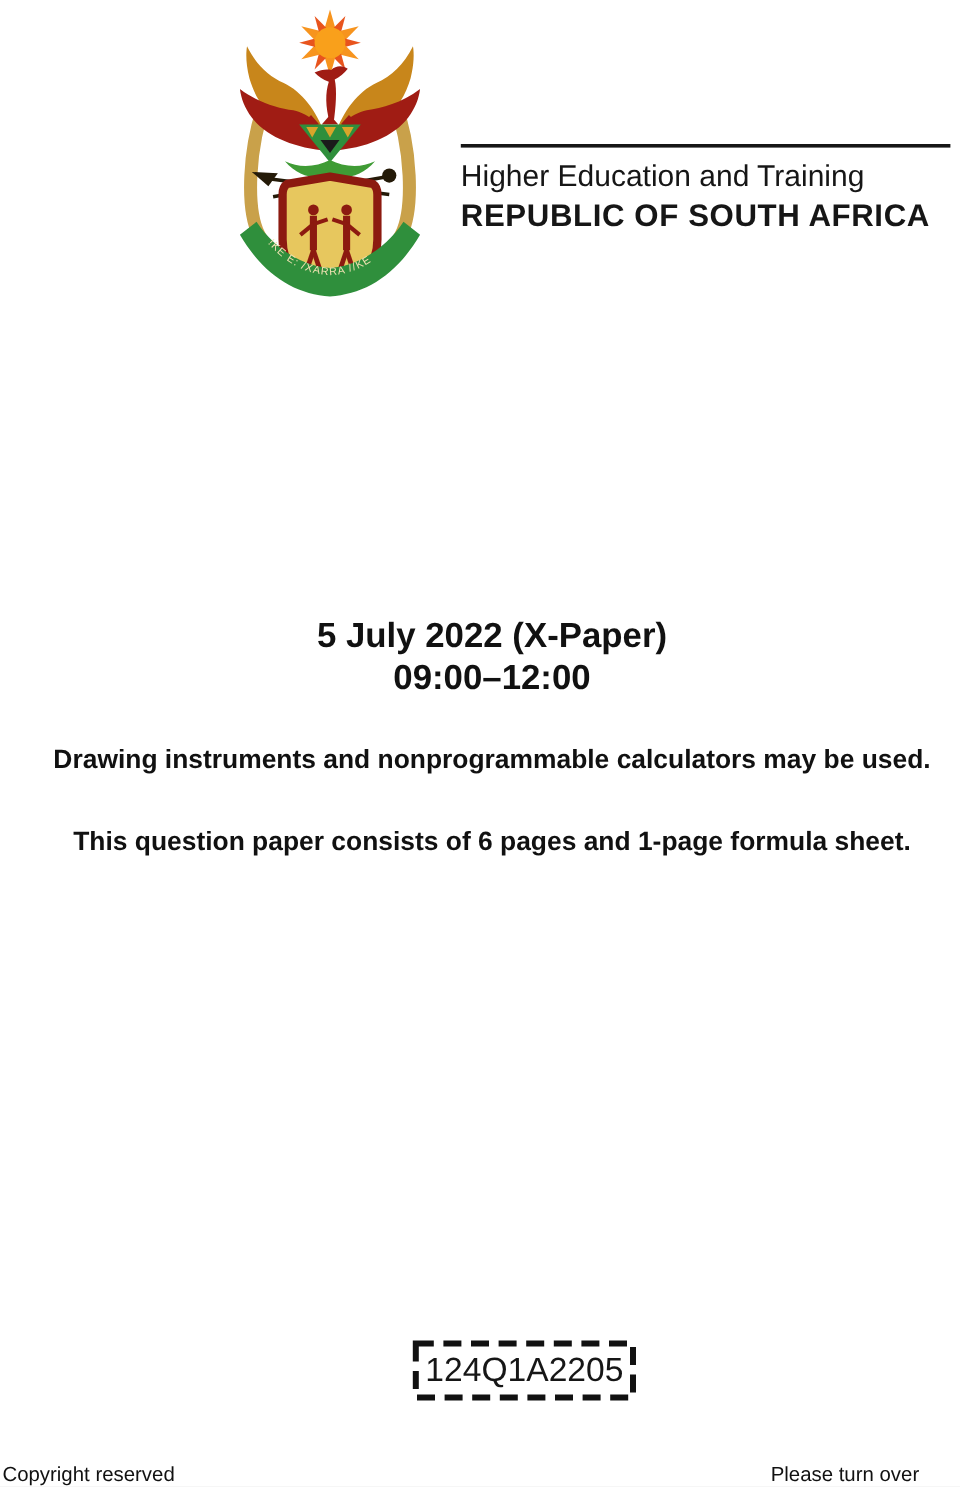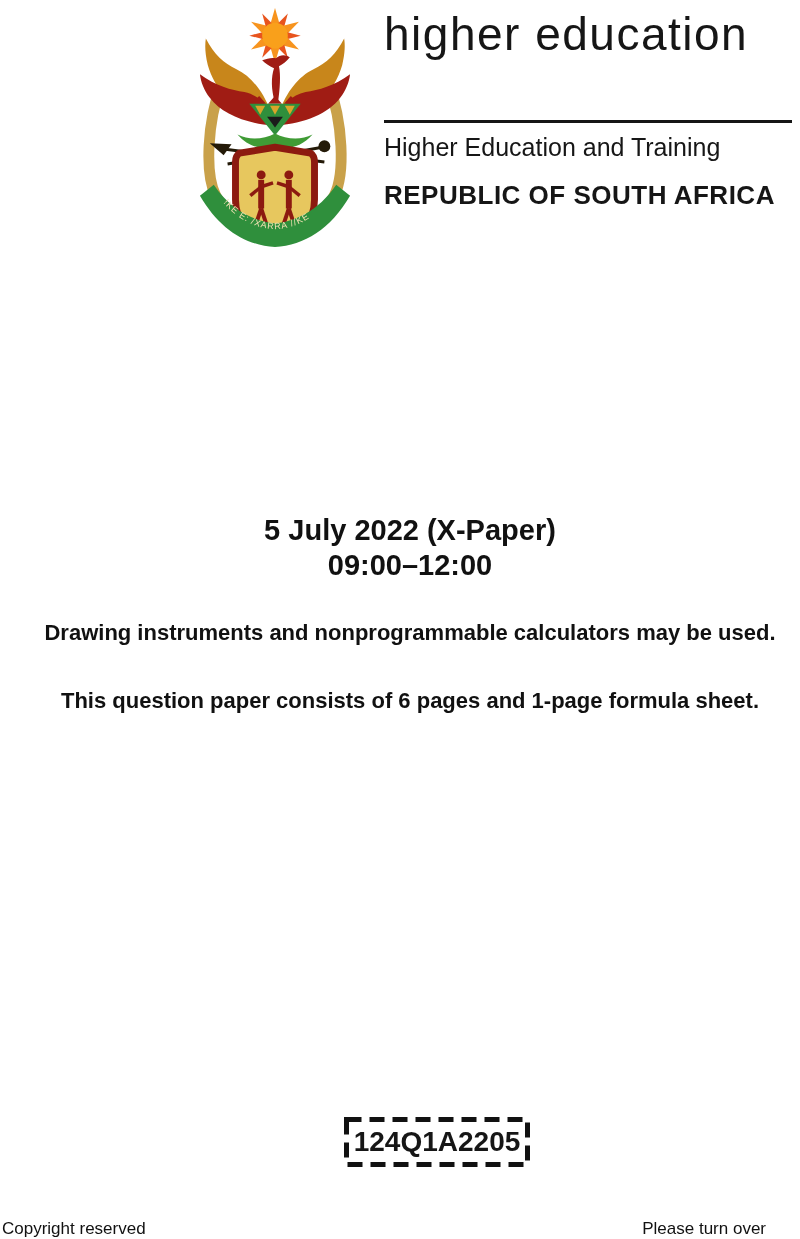--- a/index.html
+++ b/index.html
@@ -57,21 +57,20 @@
     color: #161616;
     white-space: nowrap;
   }
   .dept-country {
     font-size: 26px;
     line-height: 32px;
     font-weight: 700;
     letter-spacing: 0.5px;
     color: #161616;
     white-space: nowrap;
-    margin-top: 16px;
   }
   
   .content {
     position: absolute;
     left: 20px;
     top: 0;
     width: 780px;
     height: 100%;
   }
   .content > div {
@@ -98,21 +97,21 @@
     height: 52px;
   }
   .code-box svg { position: absolute; left: 0; top: 0; }
   .code-box-text {
     position: absolute;
     left: 0; top: 0;
     width: 100%; height: 100%;
     line-height: 52px;
     text-align: center;
     font-size: 28px;
-    font-weight: 700;
+    font-weight: 400;
     color: #161616;
   }
   
   .footer-left {
     position: absolute;
     left: 2px;
     top: 1219px;
     font-size: 17px;
     font-weight: 400;
   }
@@ -212,21 +211,20 @@
     </g>
 
     <path d="M24,192 C44,226 70,242 100,244 C130,242 156,226 176,192 L162,181 C144,208 118,219 100,220 C82,219 56,208 38,181 Z" fill="#2F8F3C"></path>
     <path id="mottoPath" d="M42,193 C62,217 80,225 100,226 C120,225 138,217 158,193" fill="none"></path>
     <text font-size="9" fill="#F3E2B3" letter-spacing="1">
       <textPath href="#mottoPath" xlink:href="#mottoPath" startOffset="6%">!KE E: /XARRA //KE</textPath>
     </text>
   </svg>
 
   <div class="brand">
-    <div class="brand-title">higher education</div>
   </div>
   <div class="brand-rule"></div>
   <div class="dept">
     <div class="dept-name">Higher Education and Training</div>
     <div class="dept-country">REPUBLIC OF SOUTH AFRICA</div>
   </div>
 
   <div class="content">
     <div class="date-line">5 July 2022 (X-Paper)</div>
     <div class="time-line">09:00–12:00</div>

